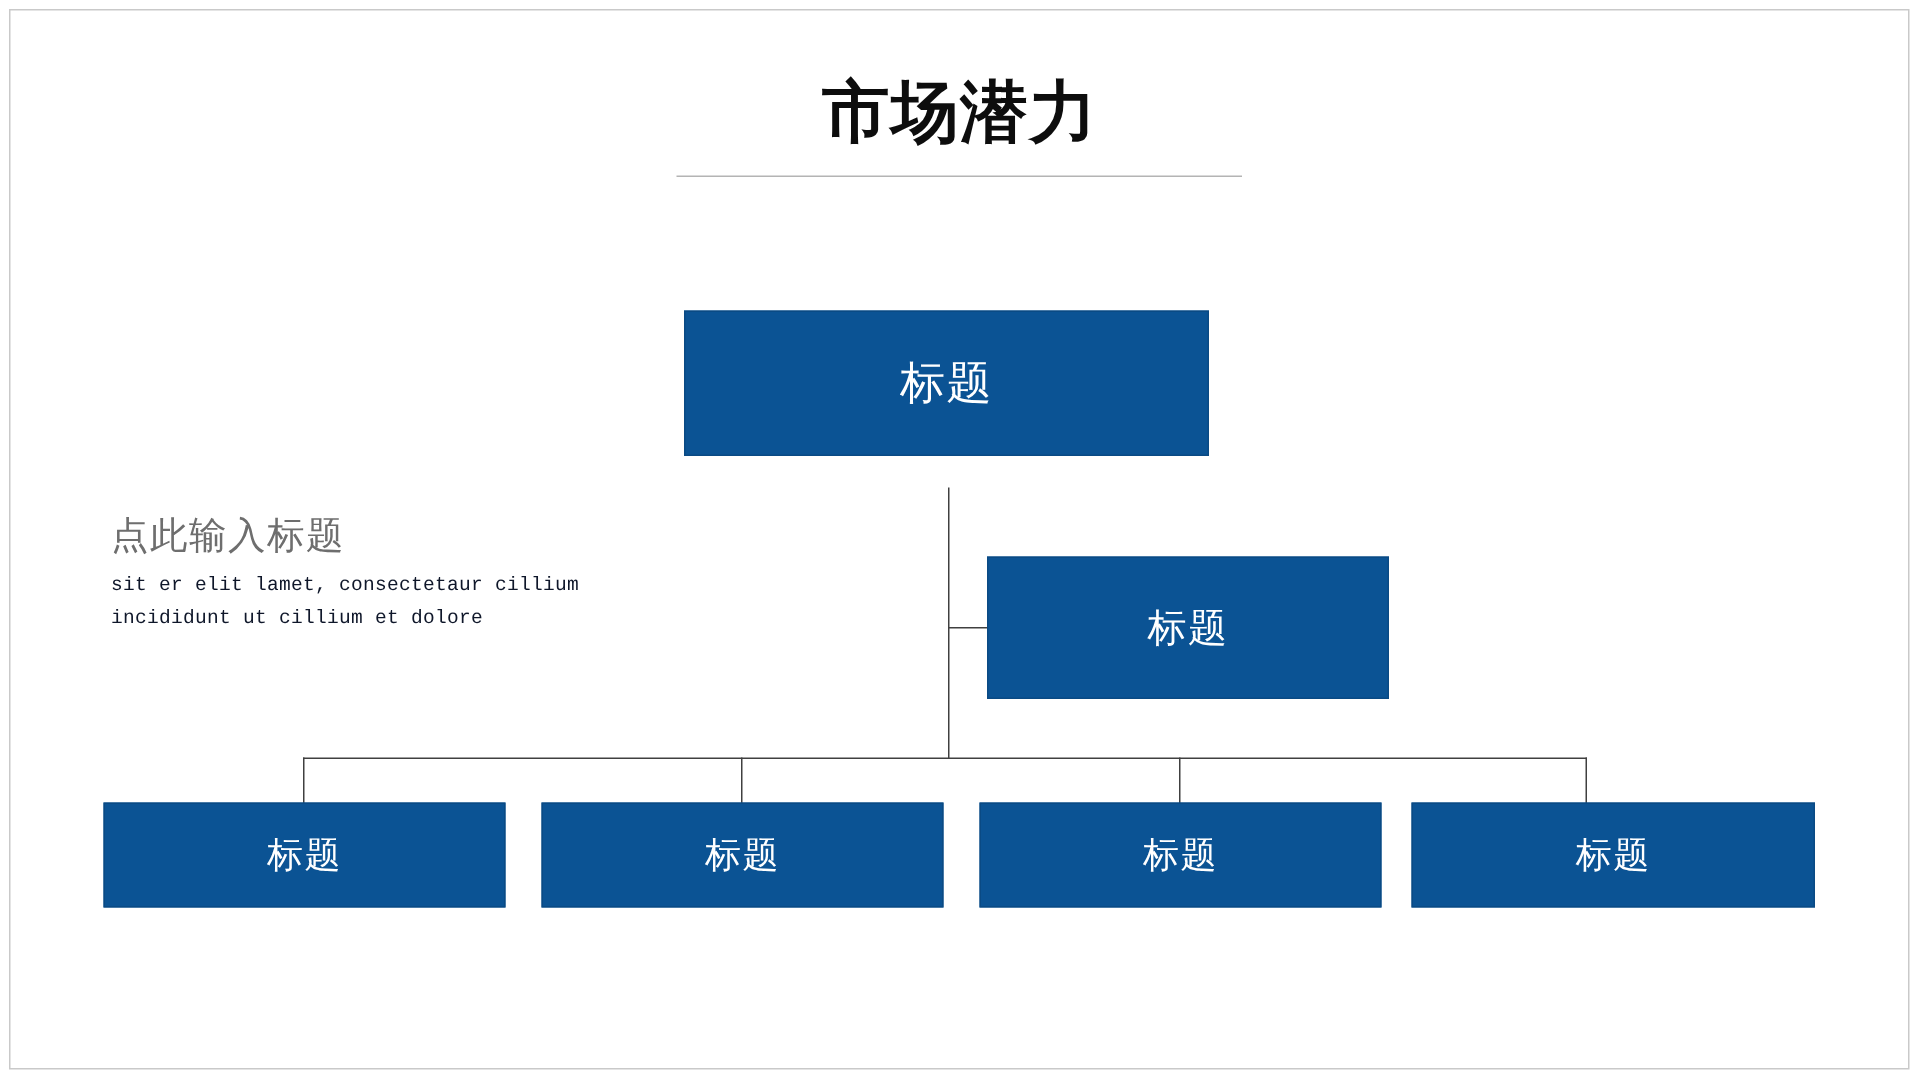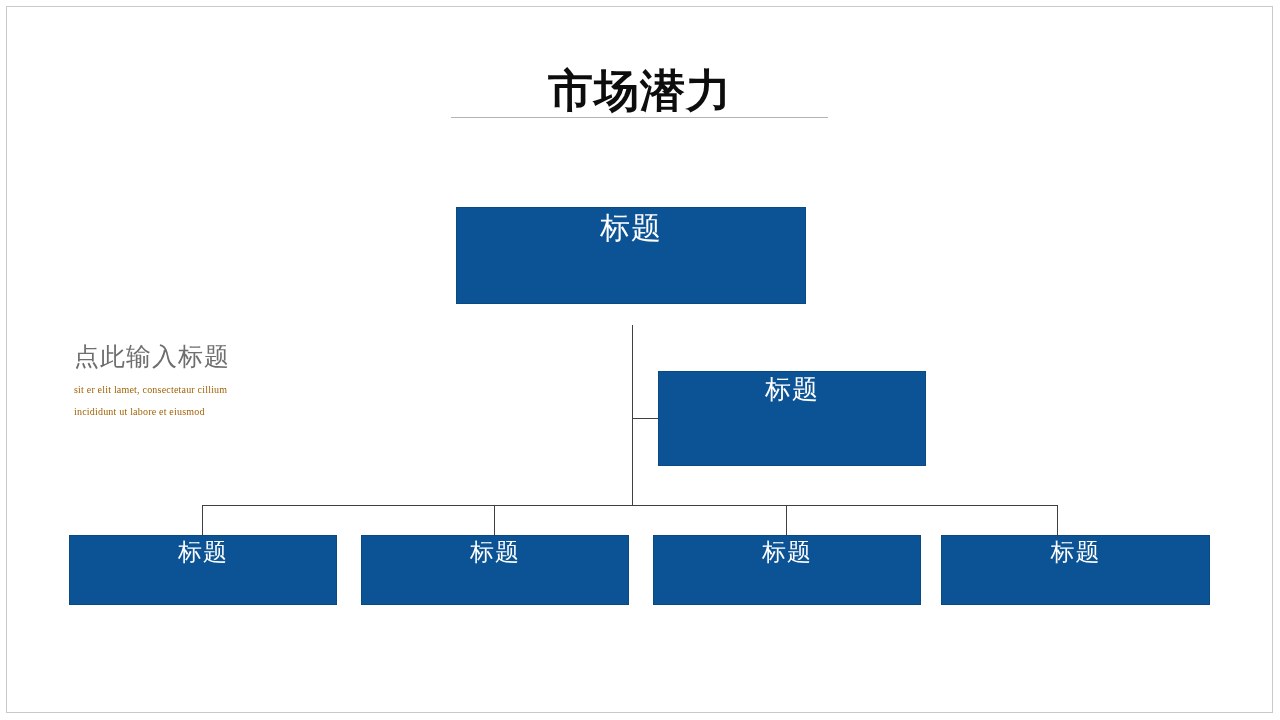--- a/index.html
+++ b/index.html
@@ -35,21 +35,20 @@
     pointer-events: none;
   }
 
   
   .title-block {
     position: absolute;
     left: 0;
     top: 48px;
     width: 1280px;
     text-align: center;
-    margin-top: 16px;
   }
   .slide-title {
     font-size: 45px;
     font-weight: bold;
     color: #0d0d0d;
     letter-spacing: 1px;
     line-height: 54px;
     font-family: "DejaVu Sans", "Liberation Sans", sans-serif;
   }
   .title-rule {
@@ -61,21 +60,21 @@
     background: #b4b4b4;
   }
 
   
   .node {
     position: absolute;
     background: #0b5394;
     border: 1px solid #0a4a84;
     box-sizing: border-box;
     display: flex;
-    align-items: flex-start;
+    align-items: center;
     justify-content: center;
     color: #ffffff;
     font-family: "DejaVu Sans", "Liberation Sans", sans-serif;
   }
   .node-label {
     color: #ffffff;
     letter-spacing: 1px;
   }
 
   #node-top {
@@ -131,24 +130,24 @@
   .text-heading {
     font-size: 25px;
     color: #6e6e6e;
     line-height: 32px;
     letter-spacing: 1px;
     font-family: "DejaVu Sans", "Liberation Sans", sans-serif;
     white-space: nowrap;
   }
   .text-body {
     margin-top: 6px;
-    font-family: Liberation Serif, serif;
-    font-size: 10px;
+    font-family: Liberation Mono, monospace;
+    font-size: 13px;
     line-height: 22px;
-    color: #a16207;
+    color: #0f172a;
     letter-spacing: 0.2px;
   }
   .text-body div { white-space: nowrap; }
 </style>
 </head>
 <body>
 
 <div class="slide">
 
   <div class="slide-frame"></div>
@@ -187,17 +186,17 @@
   </div>
 
   <div class="node node-leaf" id="node-leaf-3">
     <span class="node-label">标题</span>
   </div>
 
   <div class="text-block">
     <div class="text-heading">点此输入标题</div>
     <div class="text-body">
       <div>sit er elit lamet, consectetaur cillium</div>
-      <div>incididunt ut labore et eiusmod</div>
+      <div>incididunt ut cillium et dolore</div>
     </div>
   </div>
 
 </div>
 
 </body></html>

